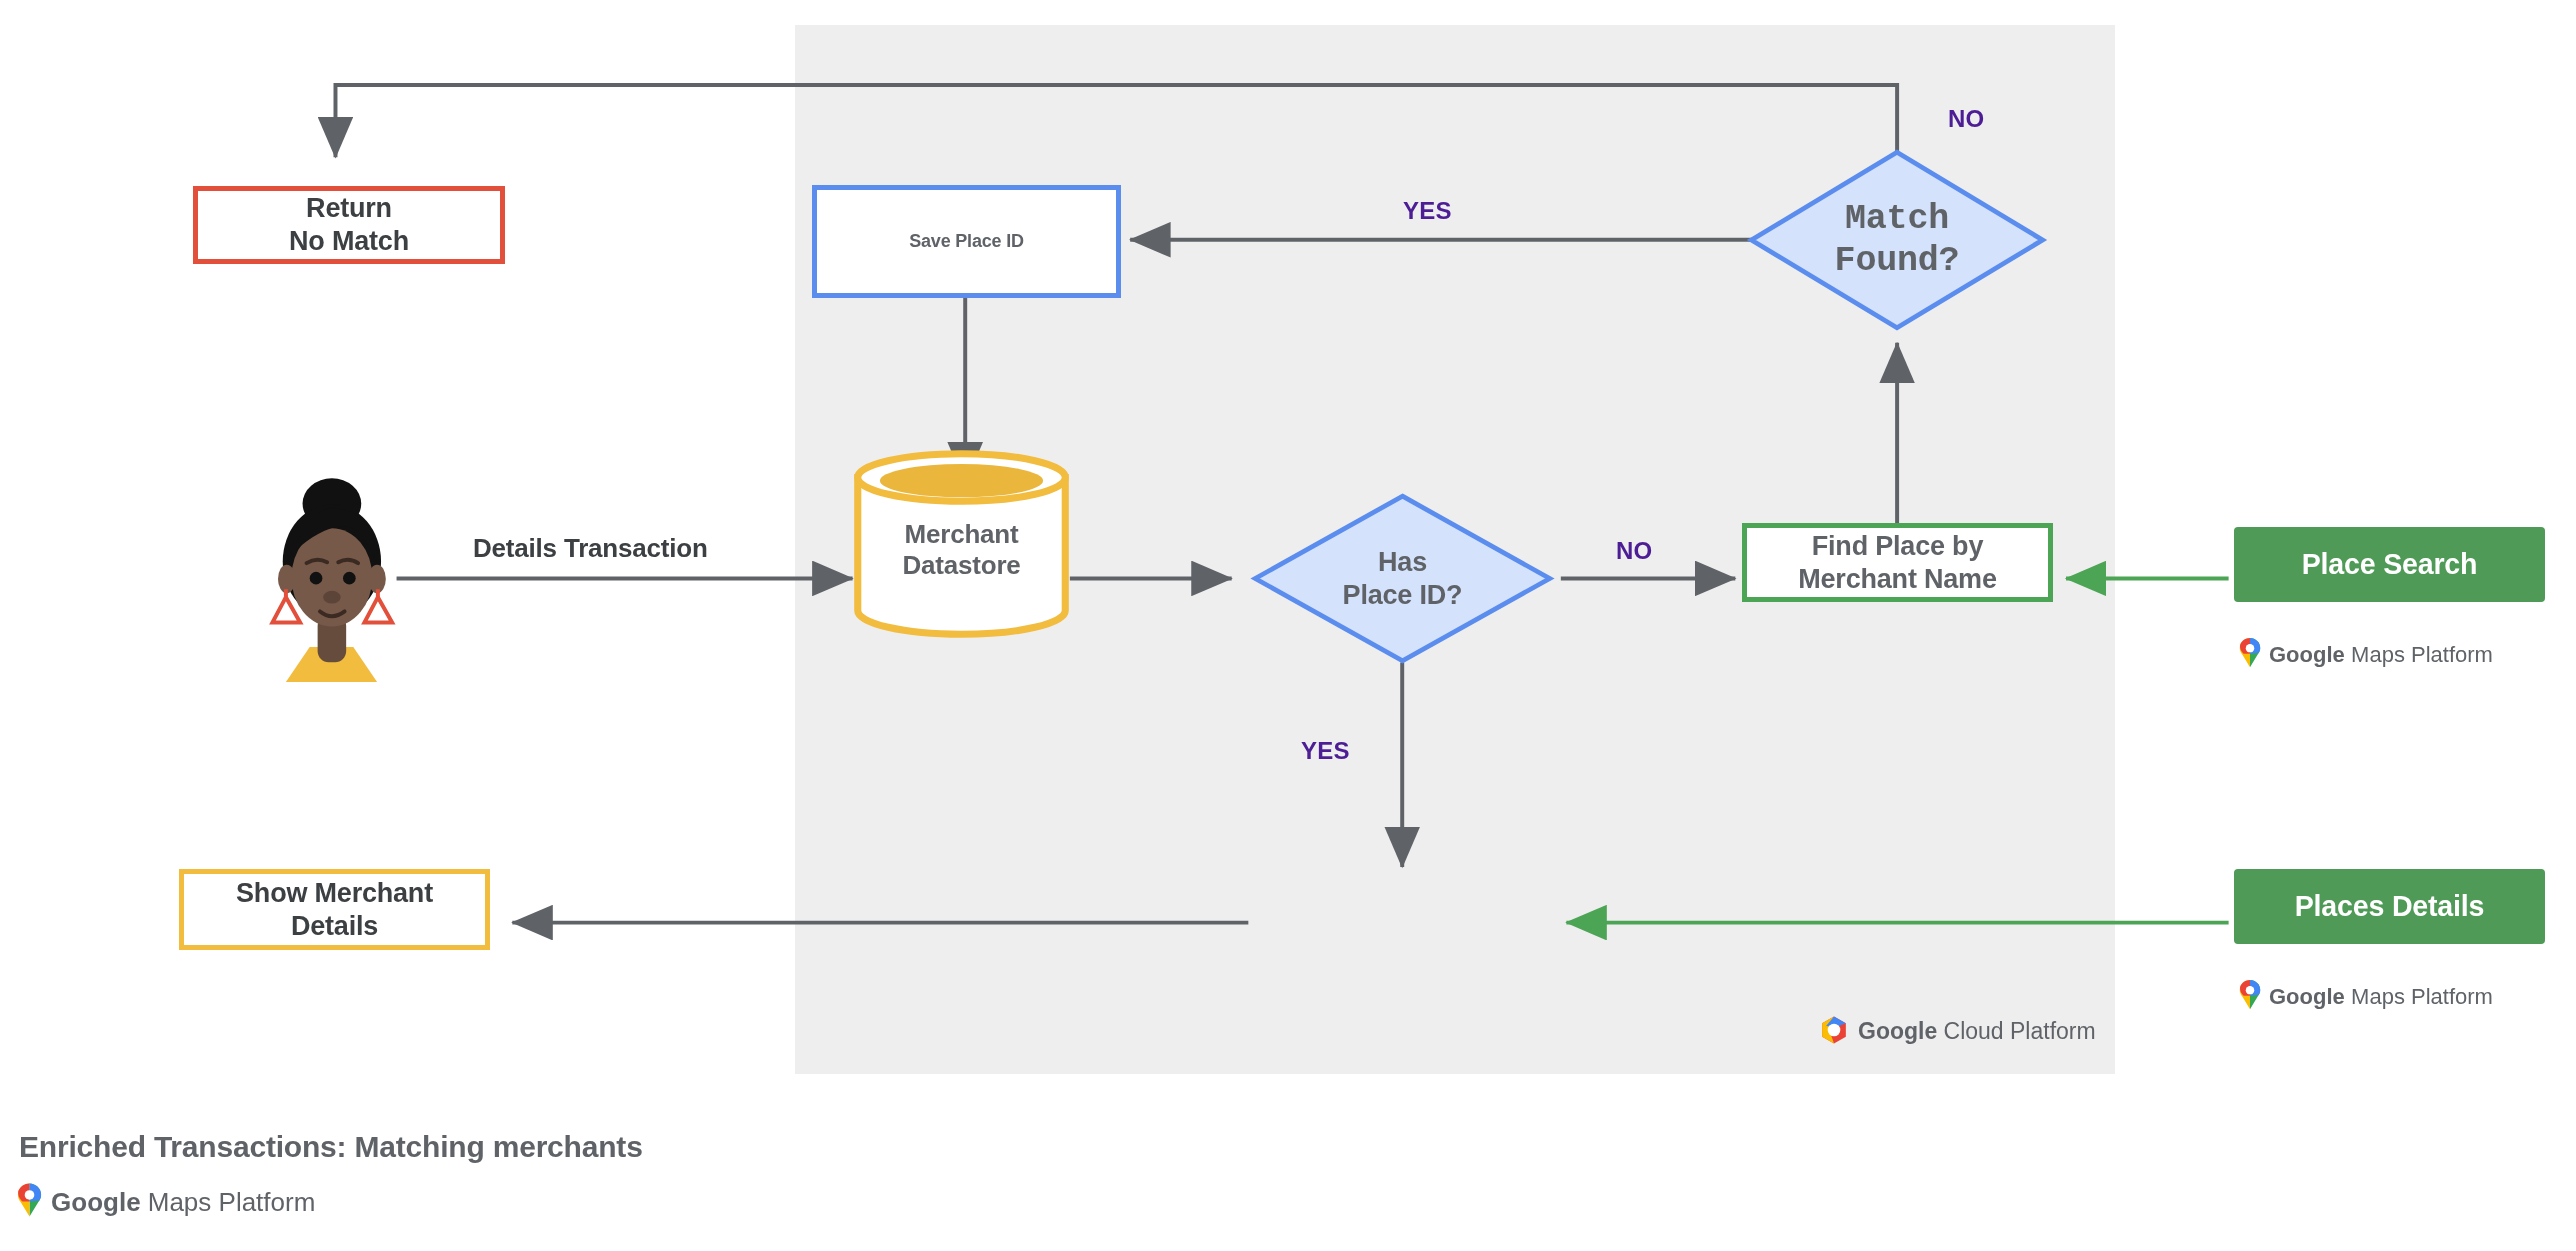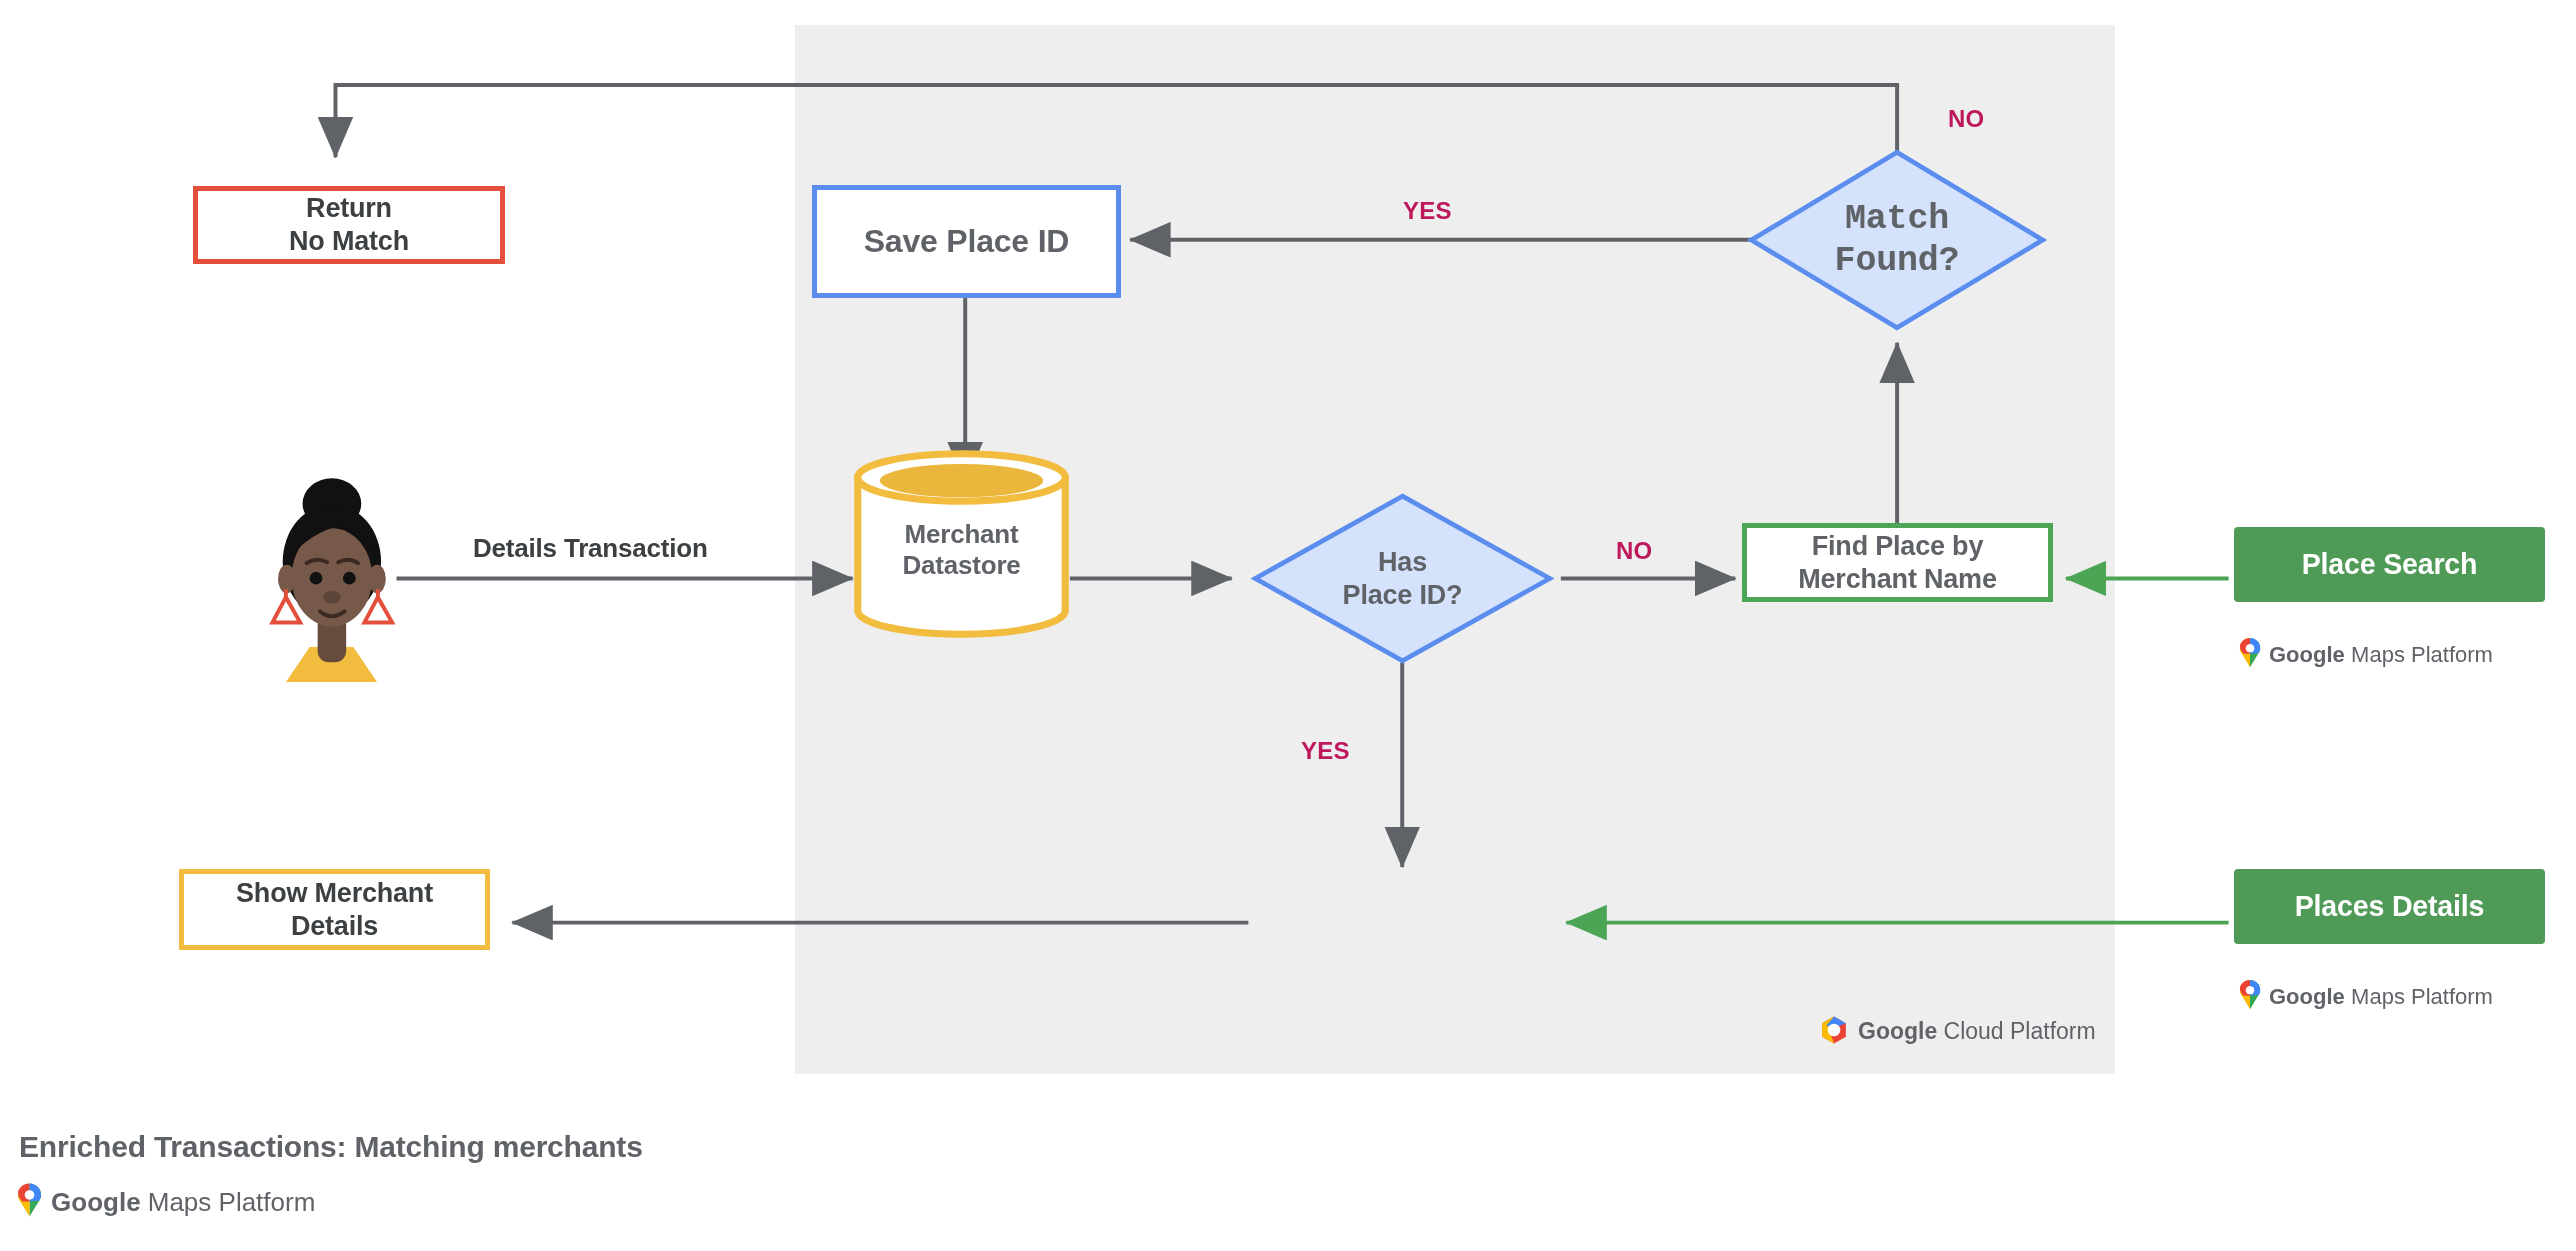--- a/index.html
+++ b/index.html
@@ -52,21 +52,21 @@
   .cylinder svg{position:absolute;left:0;top:0;overflow:visible;}
   .cylinder .cyltext{
     position:absolute;left:0;top:0;width:100%;height:100%;
     display:flex;align-items:center;justify-content:center;text-align:center;
     font-weight:700;color:#5f6368;line-height:1.2;white-space:pre-line;
     padding-top:20.6px;box-sizing:border-box;letter-spacing:-0.2px;
   }
 
   
   .edge-label{
-    position:absolute;color:#be185d;font-weight:700;white-space:nowrap;
+    position:absolute;color:#4c1d95;font-weight:700;white-space:nowrap;
     letter-spacing:0.2px;
   }
   .flow-label{
     position:absolute;color:#3c4043;font-weight:700;white-space:nowrap;
     letter-spacing:-0.2px;
   }
 
   
   .avatar{position:absolute;}
 
@@ -136,21 +136,21 @@
 
       <path d="M2810,1163 L1975,1163" marker-end="url(#arrGreen)"></path>
     </g>
   </svg>
 
   <div class="node box-outline box-red" style="left:193px;top:186px;width:312px;height:78px;font-size:27px;">
     <span class="lbl">Return
 No Match</span>
   </div>
 
-  <div class="node box-outline box-blue" style="left:812px;top:185px;width:309px;height:113px;font-size:32px;">
+  <div class="node box-outline box-blue" style="left:812px;top:185px;width:309px;height:113px;font-size:18px;">
     <span class="lbl">Save Place ID</span>
   </div>
 
   <div class="diamond-wrap" style="left:1748px;top:149px;width:298px;height:182px;">
     <svg width="298" height="182" viewBox="0 0 376 230" xmlns="http://www.w3.org/2000/svg">
       <polygon points="188,4 372,115 188,226 4,115" fill="#d4e2fb" stroke="#5b8def" stroke-width="6"></polygon>
     </svg>
     <div class="dtext" style="font-size:35px;font-family:Liberation Mono, monospace;">Match
 Found?</div>
   </div>

